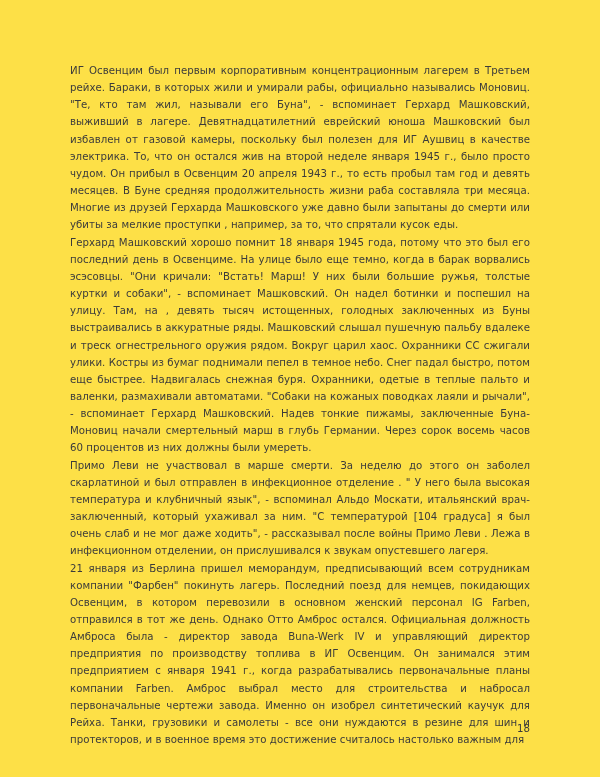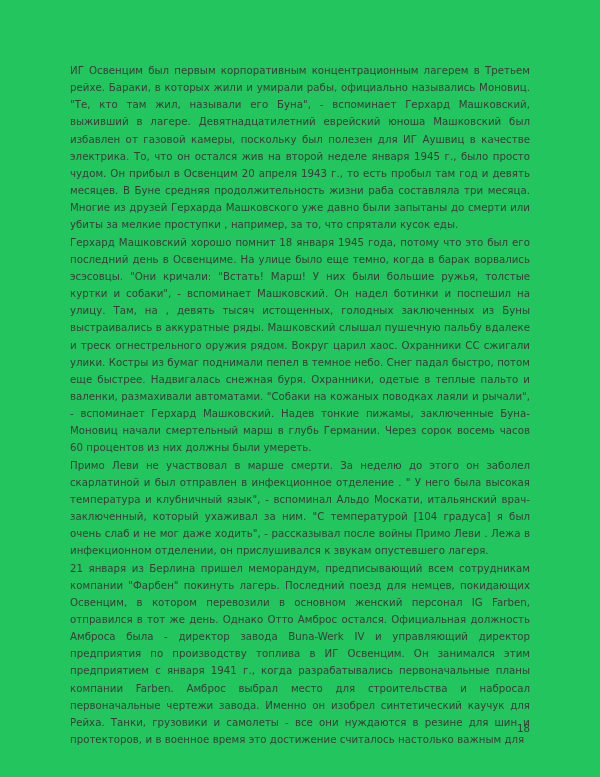--- a/index.html
+++ b/index.html
@@ -15,21 +15,21 @@
     overflow: hidden;
     font-family: "DejaVu Sans", sans-serif;
     color: #3b3b3b;
     -webkit-font-smoothing: antialiased;
   }
 
   
   .page-sheet {
     position: absolute;
     inset: 0;
-    background: #22c55e;
+    background: #fde047;
   }
 
   
   .text-column {
     position: absolute;
     left: 70px;
     top: 62px;
     width: 460px;
   }
 

